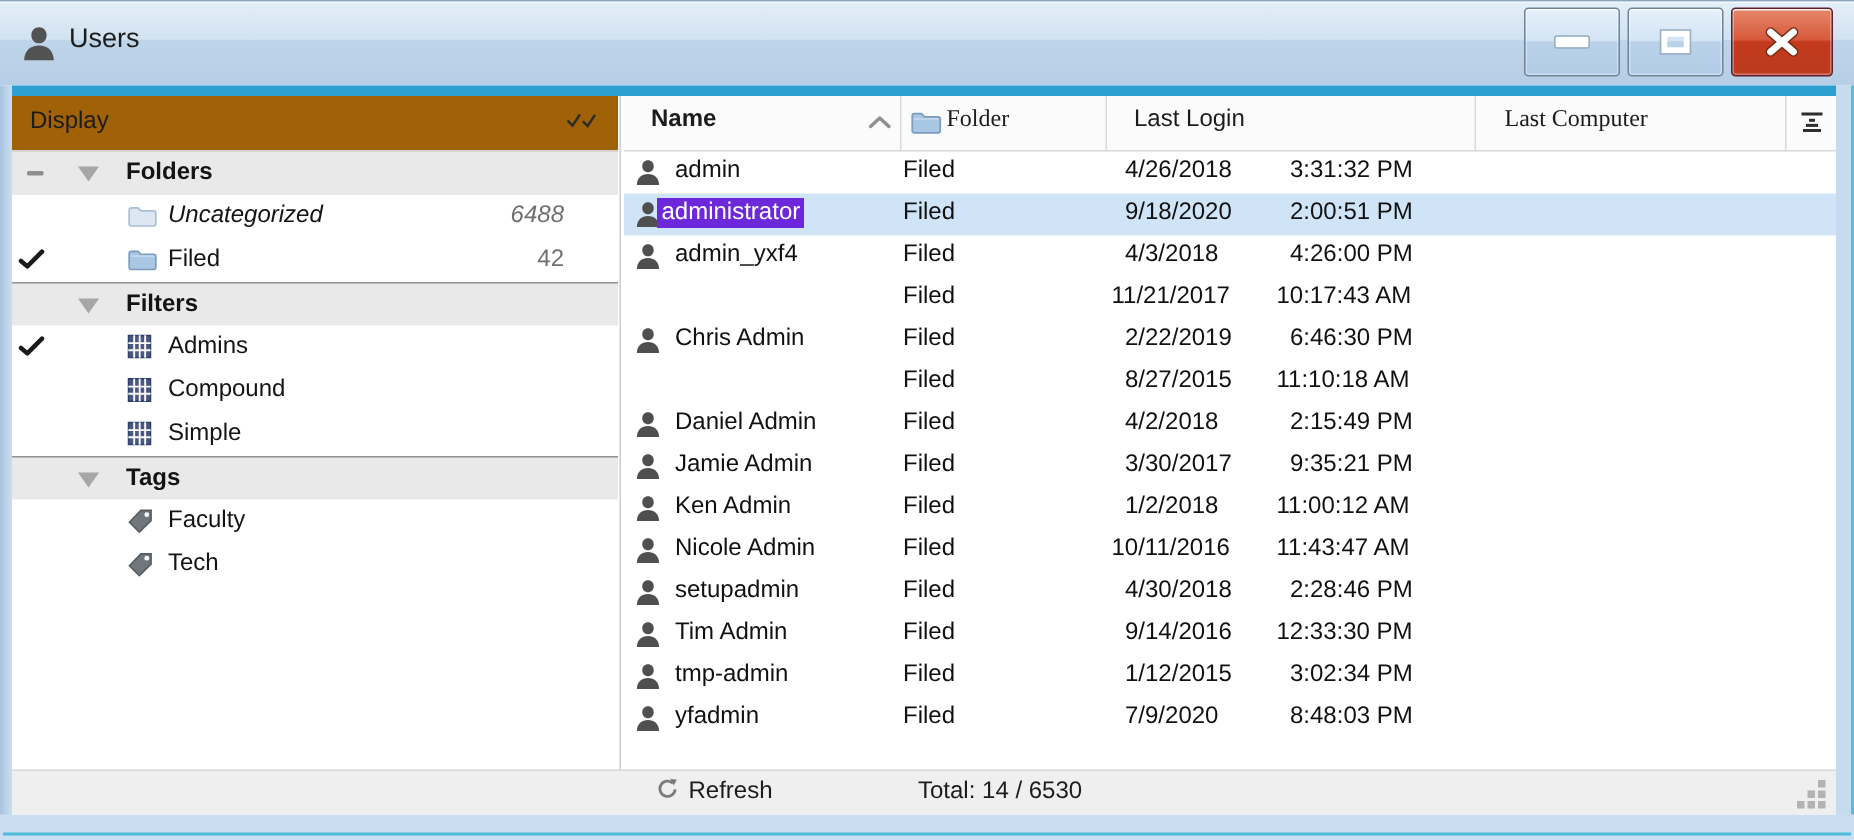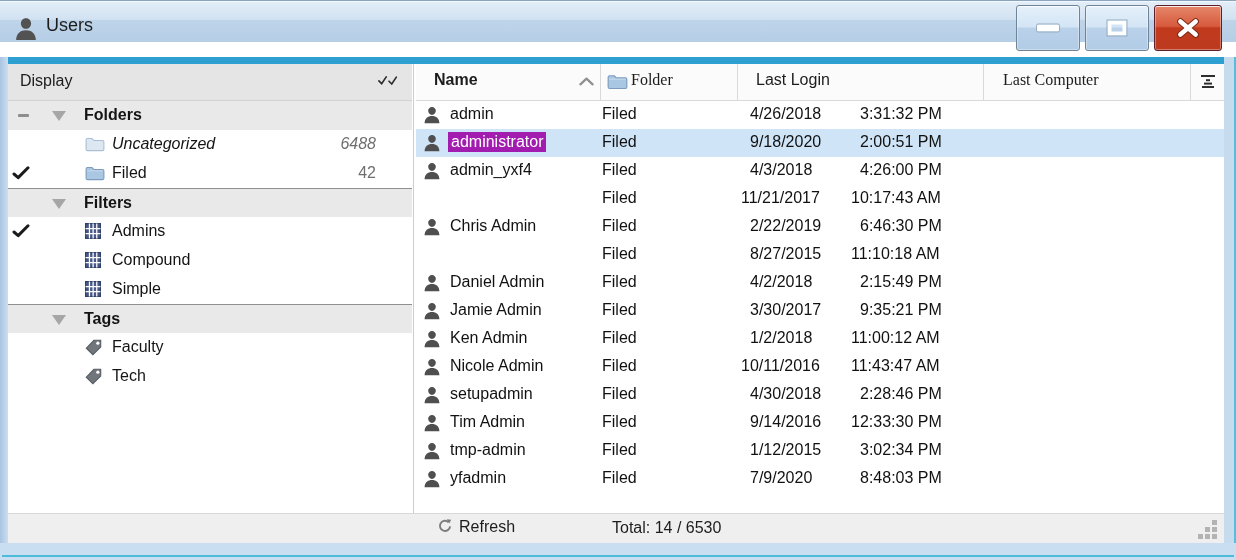--- a/index.html
+++ b/index.html
@@ -1,21 +1,21 @@
 <!DOCTYPE html>
 <html><head>
 <meta charset="utf-8">
 <style>
   html,body{margin:0;padding:0;background:#e8e8e8;}
   *{box-sizing:border-box;}
   body{font-family:"Liberation Sans","DejaVu Sans",sans-serif;-webkit-font-smoothing:antialiased;}
   .window{position:relative;width:1236px;height:560px;background:#fff;overflow:hidden;
           border-top:1px solid #8aa5bd;}
   
-  .titlebar{position:absolute;left:0;top:0;width:1236px;height:41px;
+  .titlebar{position:absolute;left:0;top:0;width:1236px;height:56px;
     background:linear-gradient(#e3eef8 0%,#d2e2f1 45%,#bed4e9 46%,#b6cee6 100%);
     box-shadow:inset 0 1px 0 #f2f8fd;}
   .title-icon{position:absolute;left:14px;top:16px;width:24px;height:24px;}
   .title-text{position:absolute;left:46px;top:14px;font-size:18px;color:#1d1d1d;}
   .controls{position:absolute;top:4px;right:14px;display:flex;gap:5px;}
   .ctrl{width:64px;height:46px;border-radius:3px;position:relative;border:1px solid #6f8496;
         box-shadow:inset 0 1px 0 rgba(255,255,255,.75), inset 0 0 0 1px rgba(255,255,255,.35);}
   .ctrl.min,.ctrl.max{background:linear-gradient(#e5f1fb 0%,#d3e4f4 48%,#b9d1e9 50%,#b3cce6 100%);}
   .ctrl.close{width:68px;border:1px solid #5e1f2a;
         background:linear-gradient(#e5876b 0%,#d75a3d 46%,#c23a1d 50%,#bc3a20 100%);}
@@ -28,21 +28,21 @@
   .accent-strip{position:absolute;left:8px;top:56px;width:1216px;height:7px;background:#2d9fd1;}
   .border-left{position:absolute;left:0;top:56px;width:8px;height:504px;
         background:linear-gradient(90deg,#a9c4e0,#cadef1);}
   .border-right{position:absolute;right:0;top:56px;width:12px;height:504px;
         background:#c7dbef;border-right:2px solid #55bedb;}
   .border-bottom{position:absolute;left:0;top:542px;width:1236px;height:18px;background:#c9def1;}
   .cyan-line{position:absolute;left:2px;top:12px;width:1232px;height:2px;background:#4dbbd9;}
   
   .left-panel{position:absolute;left:8px;top:63px;width:404px;height:449px;background:#fff;overflow:hidden;}
   .panel-sep{position:absolute;left:413px;top:63px;width:1px;height:449px;background:#cccccc;}
-  .panel-header{position:relative;height:37px;background:#e5e5e5;border-bottom:1px solid #d2d2d2;
+  .panel-header{position:relative;height:37px;background:#a16207;border-bottom:1px solid #d2d2d2;
         font-size:16px;color:#1c1c1c;}
   .panel-header .ph-label{position:absolute;left:12px;top:8px;}
   .dblcheck{position:absolute;right:12px;top:11px;}
   .lrow{position:relative;height:29px;font-size:16px;color:#141414;}
   .lrow.header{background:#e9e9e9;font-weight:bold;}
   .lrow.header.bordered{border-top:1px solid #8f8f8f;}
   .l-minus{position:absolute;left:10px;top:13px;width:11px;height:3px;background:#8e8e8e;border-radius:1px;}
   .l-tri{position:absolute;left:44px;top:10px;width:0;height:0;
         border-left:7px solid transparent;border-right:7px solid transparent;border-top:10px solid #a6a6a6;}
   .l-hlabel{position:absolute;left:76px;top:5px;}
@@ -68,21 +68,21 @@
   .th-login .th-label{position:absolute;left:18px;top:7px;}
   .th-computer{left:567px;width:207px;border-left:1px solid #d9d9d9;font-family:Liberation Serif, serif;}
   .th-computer .th-label{position:absolute;left:19px;top:7px;}
   .th-tool{left:774px;width:34px;border-left:1px solid #d9d9d9;}
   .th-tool .icn{position:absolute;left:9px;top:10px;}
   .trow{position:relative;height:28px;font-size:16px;color:#111;}
   .trow.sel{background:#cfe5f7;}
   .c-name{position:absolute;left:0;top:0;width:184px;height:28px;}
   .c-name .icn{position:absolute;left:7px;top:5px;}
   .c-name .nm{position:absolute;left:34px;top:4px;white-space:nowrap;}
-  .nm.hl{background:#a21caf;color:#fff;padding:1px 3px;top:3px;left:32px;}
+  .nm.hl{background:#6d28d9;color:#fff;padding:1px 3px;top:3px;left:22px;}
   .c-folder{position:absolute;left:186px;top:4px;}
   .c-login{position:absolute;left:321px;top:4px;width:246px;height:24px;}
   .c-login .d{position:absolute;left:4px;white-space:pre;}
   .c-login .t{position:absolute;left:114px;white-space:pre;}
   .pad1{padding-left:9px;}
   .c-computer{position:absolute;left:569px;top:4px;width:200px;}
   
   .statusbar{position:absolute;left:8px;top:512px;width:1216px;height:30px;background:#efefef;
         border-top:1px solid #d8d8d8;font-size:16px;color:#1c1c1c;}
   .refresh{position:absolute;left:429px;top:4px;cursor:default;}

